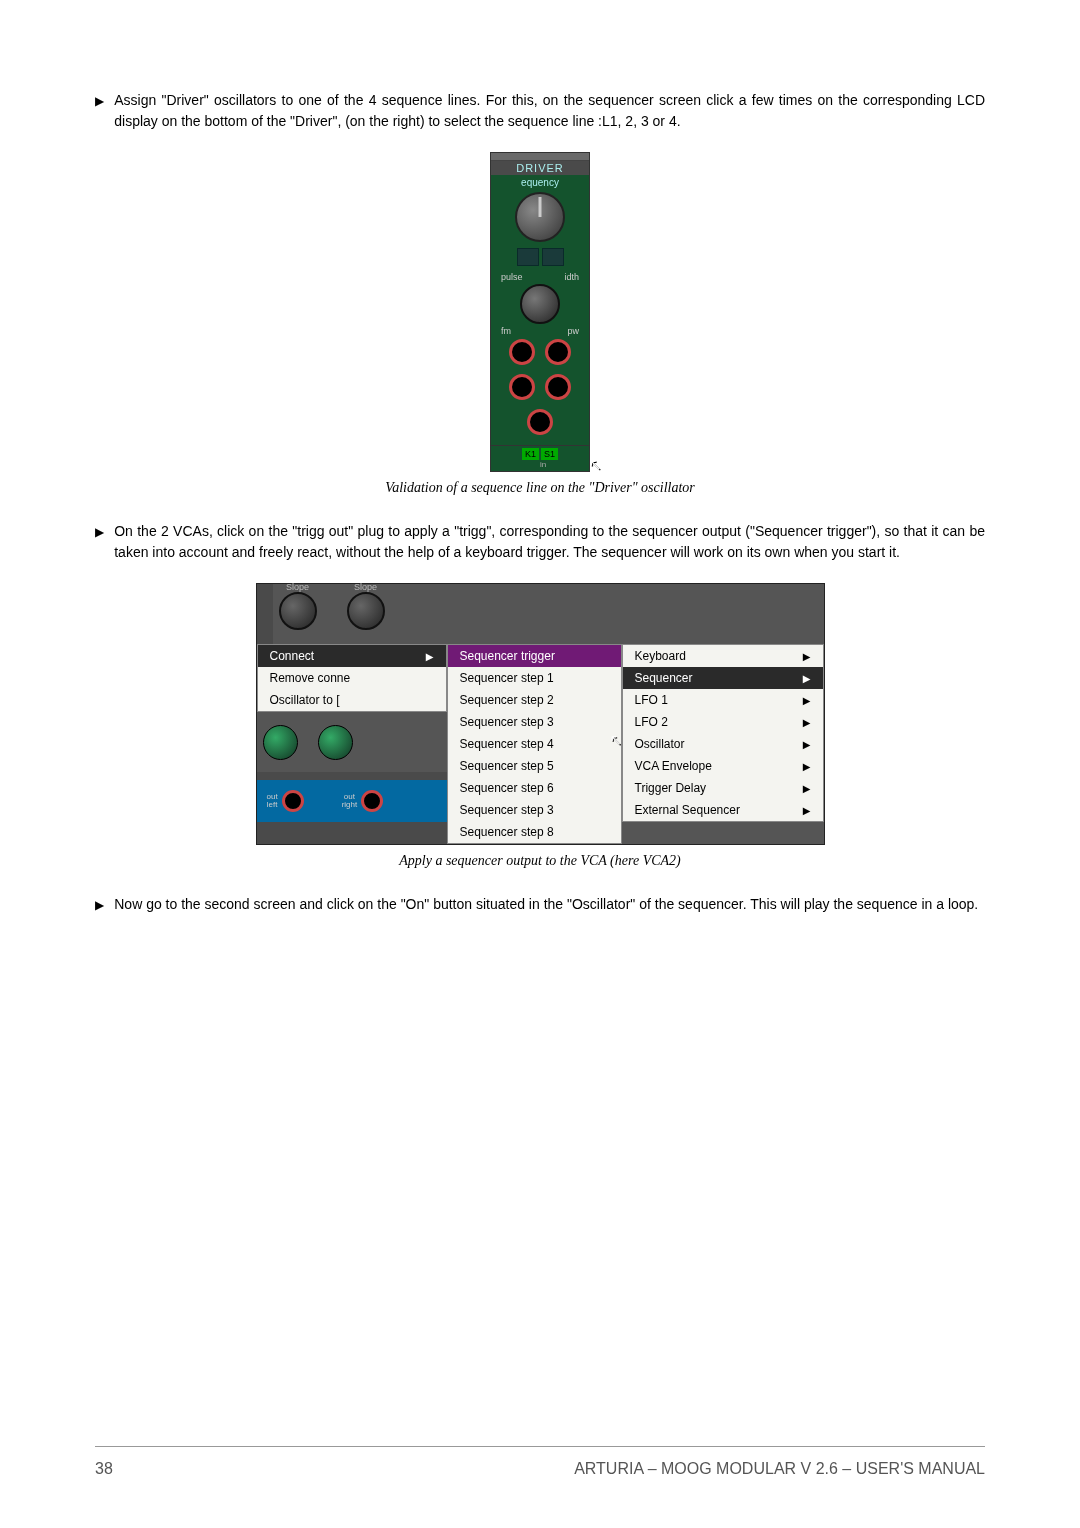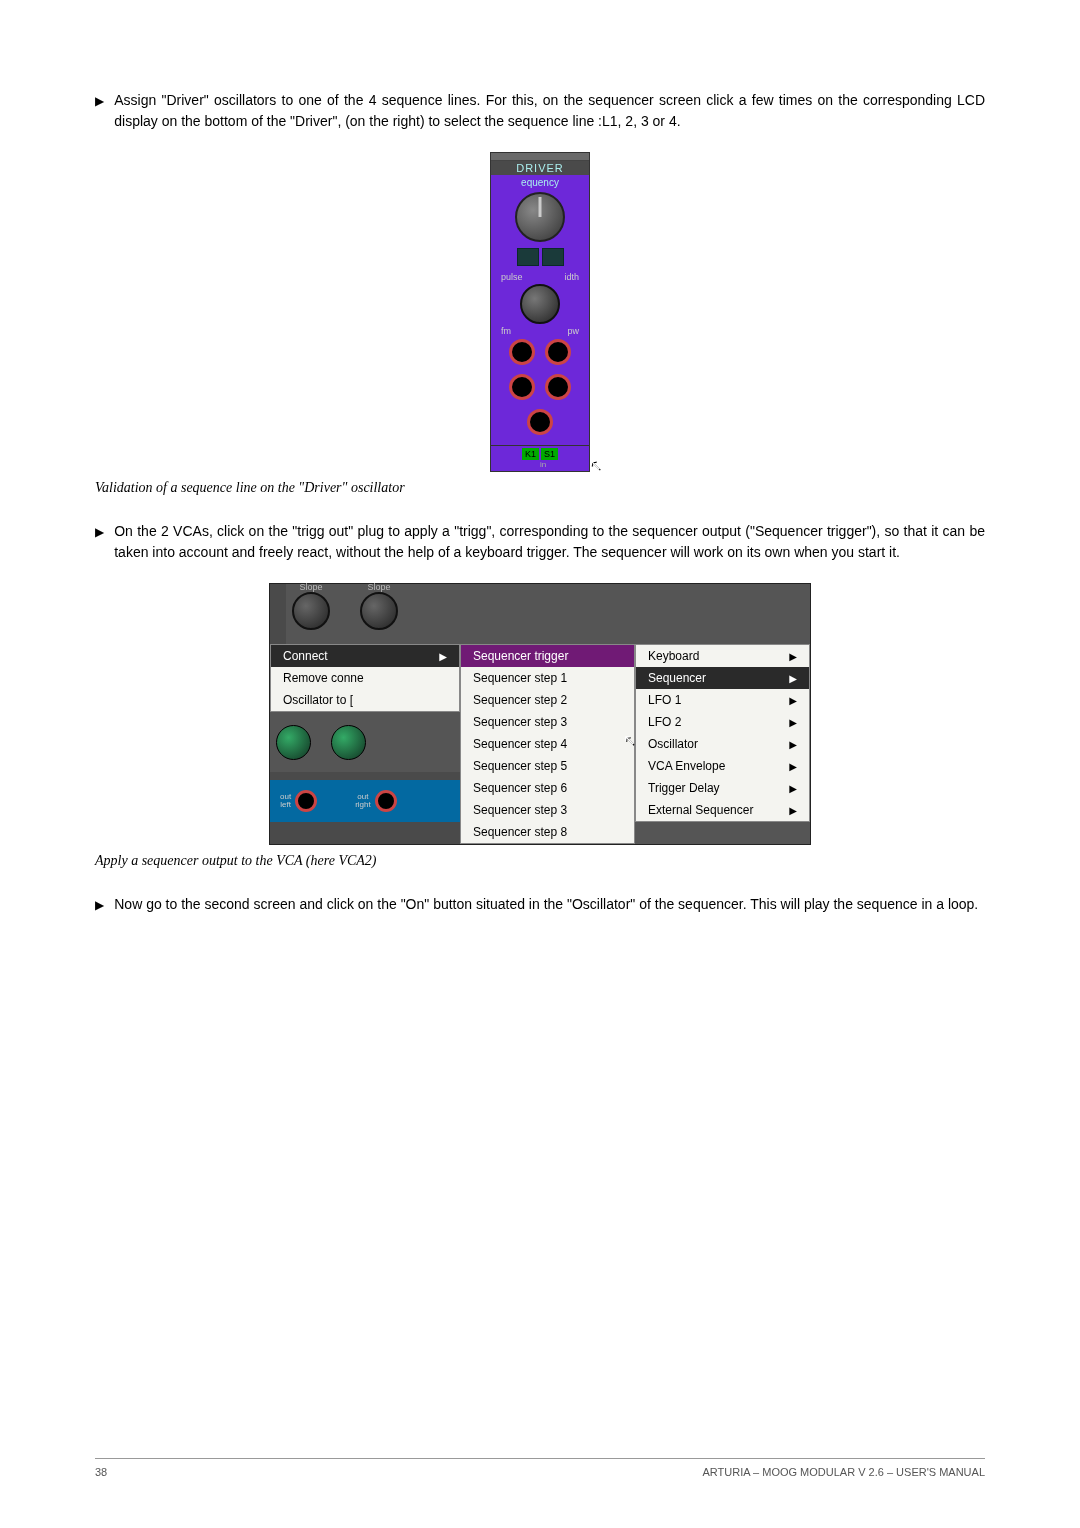--- a/index.html
+++ b/index.html
@@ -25,43 +25,43 @@
     }
     .bullet-para .text {
       flex: 1;
       text-align: justify;
     }
     .figure {
       text-align: center;
       margin: 20px 0 8px 0;
     }
     .caption {
-      text-align: left;
+      text-align: center;
       font-style: italic;
       font-family: Georgia, 'Times New Roman', serif;
       font-size: 14px;
       margin-bottom: 25px;
     }
     .footer {
       position: absolute;
       bottom: 50px;
       left: 95px;
       right: 95px;
       border-top: 1px solid #999;
-      padding-top: 7px;
+      padding-top: 13px;
       display: flex;
       justify-content: space-between;
-      font-size: 11px;
+      font-size: 16px;
       color: #555;
     }
 
     
     .driver-module {
       display: inline-block;
-      background: #6d28d9;
+      background: #14532d;
       border: 1px solid #333;
       width: 100px;
       padding-bottom: 2px;
     }
     .driver-head {
       height: 8px;
       background: #6a6a6a;
       border-bottom: 1px solid #444;
     }
     .driver-title {
@@ -211,21 +211,21 @@
       background: #701a75;
       color: #fff;
     }
     .arrow-r {
       font-size: 10px;
     }
     .vca-middle {
       width: 175px;
     }
     .vca-right {
-      width: 175px;
+      width: 202px;
       position: relative;
     }
     .vca-right .menu-panel {
       position: relative;
       top: 60px;
     }
     .bottom-jacks {
       display: flex;
       gap: 38px;
       padding: 10px;

